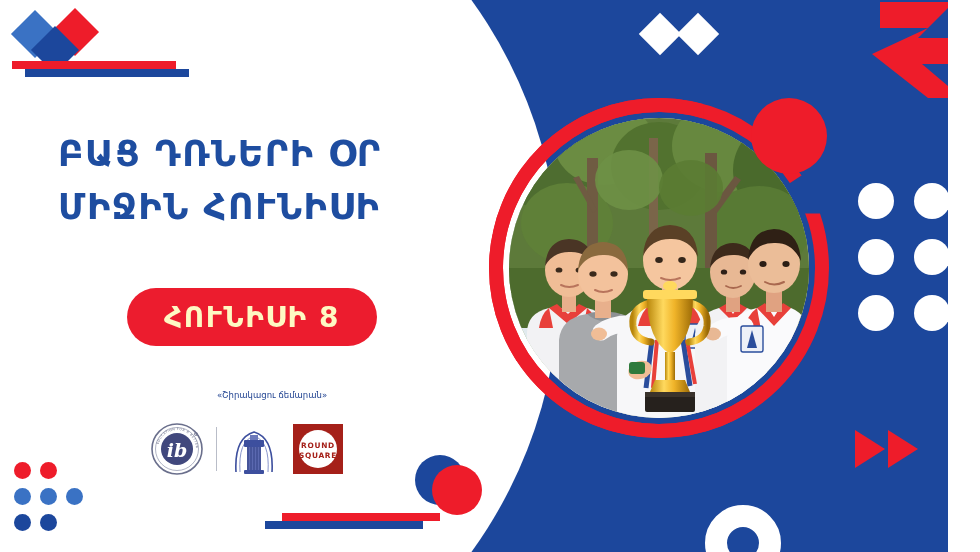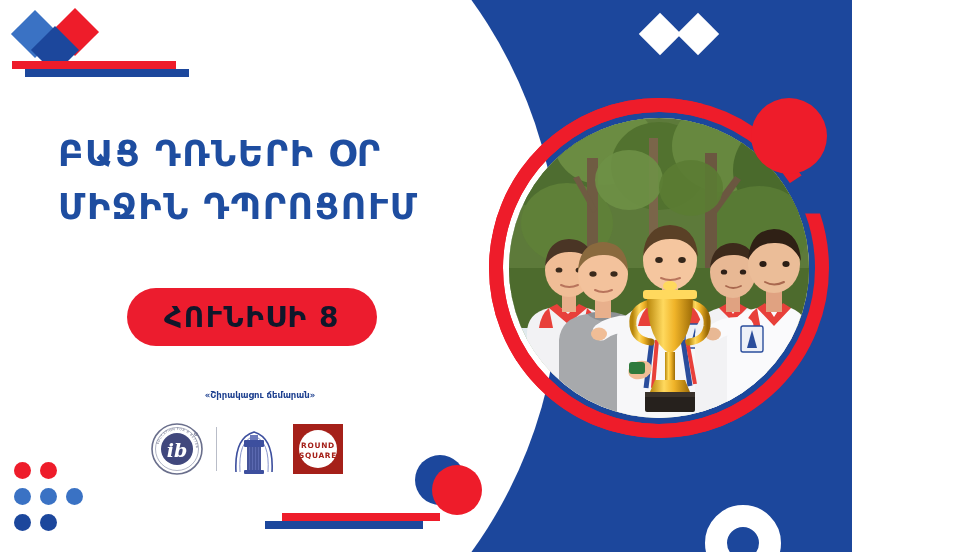--- a/index.html
+++ b/index.html
@@ -2,21 +2,21 @@
 <html><head>
 <meta charset="utf-8">
 <style>
   html, body {
     margin: 0;
     padding: 0;
     background: #ffffff;
   }
   #poster {
     position: relative;
-    width: 852px;
+    width: 948px;
     height: 552px;
     overflow: hidden;
     background: #ffffff;
     font-family: "DejaVu Sans", "Liberation Sans", sans-serif;
   }
 
   
   .blue-bg {
     position: absolute;
     left: 0; top: 0;
@@ -120,35 +120,35 @@
   
   .date-pill {
     position: absolute;
     left: 127px; top: 288px;
     width: 250px; height: 58px;
     background: #ec1c2e;
     border-radius: 29px;
     display: flex;
     align-items: center;
     justify-content: center;
-    color: #0f172a;
+    color: #fef9c3;
     font-weight: bold;
     font-size: 28px;
     letter-spacing: 1.6px;
   }
 
   
   .caption {
     position: absolute;
-    left: 110px; top: 389px;
+    left: 122px; top: 389px;
     width: 300px;
     text-align: center;
     color: #1c3f8f;
     font-size: 8.5px;
-    font-weight: bold;
+    font-weight: normal;
     line-height: 1.55;
   }
   .caption .cap-line { display: block; }
 
   
   .logos {
     position: absolute;
     left: 150px; top: 422px;
     width: 220px; height: 54px;
     display: flex;
@@ -334,21 +334,21 @@
         <rect x="120" y="244" width="16" height="12" rx="3" fill="#2f7a3c"></rect>
       </svg>
     </div>
     <div class="photo-ring" style="border-top-color:#ee1c2a; border-right-color:transparent; transform:rotate(12deg);"></div>
     <div class="photo-ring" style="clip-path: polygon(0% 0%, 63% 0%, 63% 34%, 100% 34%, 100% 100%, 0% 100%);"></div>
   </div>
   <div class="red-dot-big"></div>
 
   <div class="headline">
     <span class="line">ԲԱՑ ԴՌՆԵՐԻ ՕՐ</span>
-    <span class="line">ՄԻՋԻՆ ԴՊՐՈՑՈՒՄ</span>
+    <span class="line">ՄԻՋԻՆ ՀՈՒՆԻՍԻ</span>
   </div>
 
   <div class="date-pill">
     <span>ՀՈՒՆԻՍԻ 8</span>
   </div>
 
   <div class="caption">
     <span class="cap-line">«Շիրակացու ճեմարան»</span>
   </div>
 

